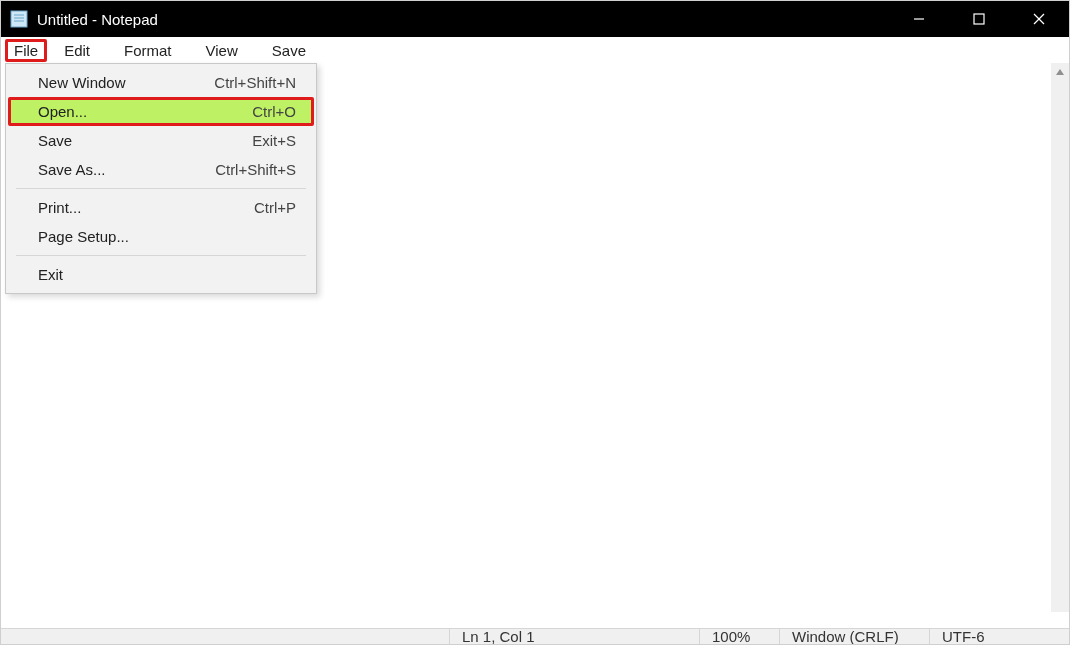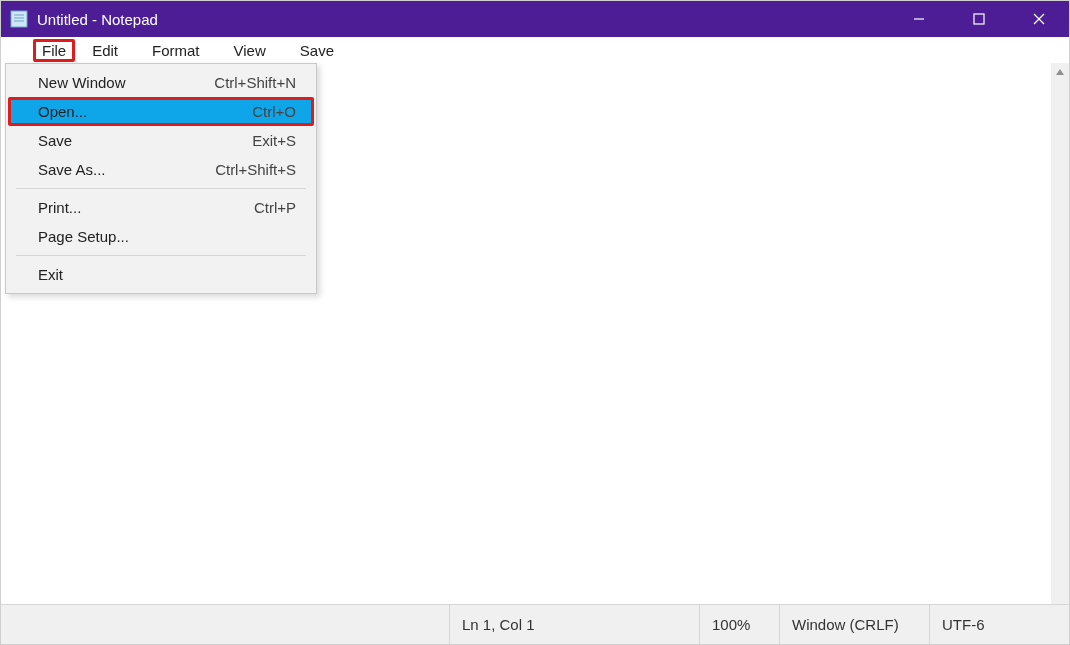--- a/index.html
+++ b/index.html
@@ -9,21 +9,21 @@
     width: 1070px;
     height: 645px;
     background: #ffffff;
     overflow: hidden;
     position: relative;
     border: 1px solid #cfcfcf;
   }
   
   .titlebar {
     height: 36px;
-    background: #4c1d95;
+    background: #000000;
     display: flex;
     align-items: center;
     color: #ffffff;
     padding-left: 8px;
     position: relative;
   }
   .titlebar .app-icon {
     width: 20px; height: 20px;
     margin-right: 8px;
     display: flex; align-items: center; justify-content: center;
@@ -58,21 +58,20 @@
     color: #222;
   }
   .menubar .menu-item {
     padding: 2px 17px;
     cursor: pointer;
   }
   .menubar .menu-item.active-highlight {
     border: 3px solid #e01b1b;
     padding: 0 6px;
     border-radius: 2px;
-    margin-left: 28px;
   }
   
   .dropdown {
     position: absolute;
     top: 62px;
     left: 4px;
     width: 312px;
     background: #f2f2f2;
     border: 1px solid #c8c8c8;
     box-shadow: 3px 3px 6px rgba(0,0,0,0.15);
@@ -84,21 +83,21 @@
     justify-content: space-between;
     align-items: center;
     padding: 6px 18px 6px 30px;
     cursor: pointer;
     color: #222;
   }
   .dropdown .dd-item .shortcut {
     color: #444;
   }
   .dropdown .dd-item.highlighted {
-    background: #0ea5e9;
+    background: #bef264;
     border: 3px solid #e01b1b;
     padding: 3px 15px 3px 27px;
     margin: 0;
     border-radius: 2px;
   }
   .dropdown .dd-sep {
     height: 1px;
     background: #d6d6d6;
     margin: 4px 8px;
   }
@@ -123,21 +122,21 @@
     height: 18px;
     display: flex;
     align-items: center; justify-content: center;
     color: #606060;
     font-size: 10px;
   }
   
   .statusbar {
     position: absolute;
     bottom: 0; left: 0; right: 0;
-    height: 40px;
+    height: 16px;
     background: #f0f0f0;
     border-top: 1px solid #d6d6d6;
     display: flex;
     font-size: 15px;
     color: #333;
   }
   .statusbar .cell {
     border-left: 1px solid #d6d6d6;
     padding: 6px 12px;
     display: flex;

